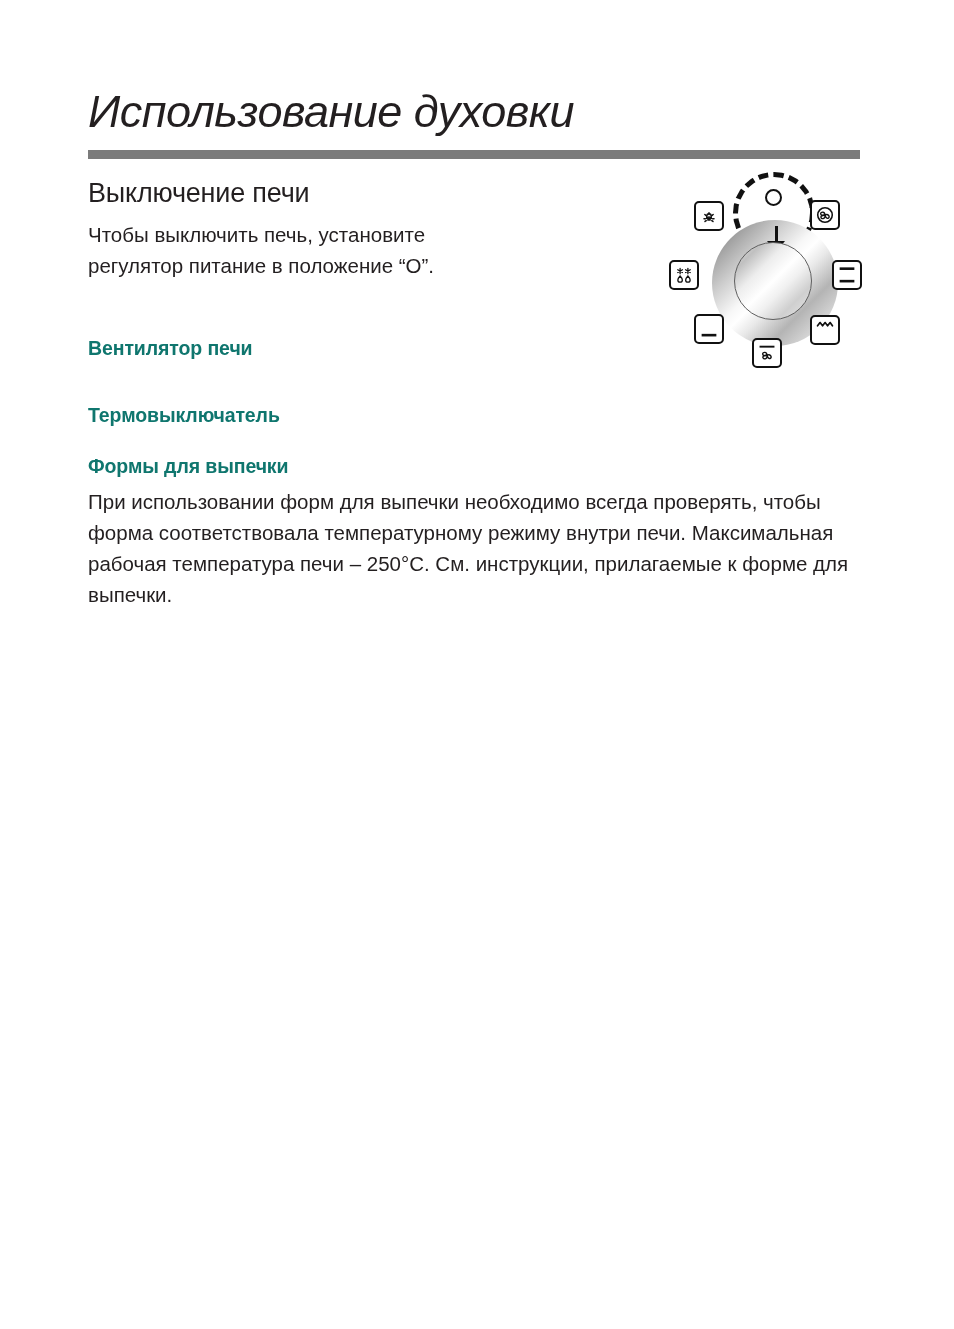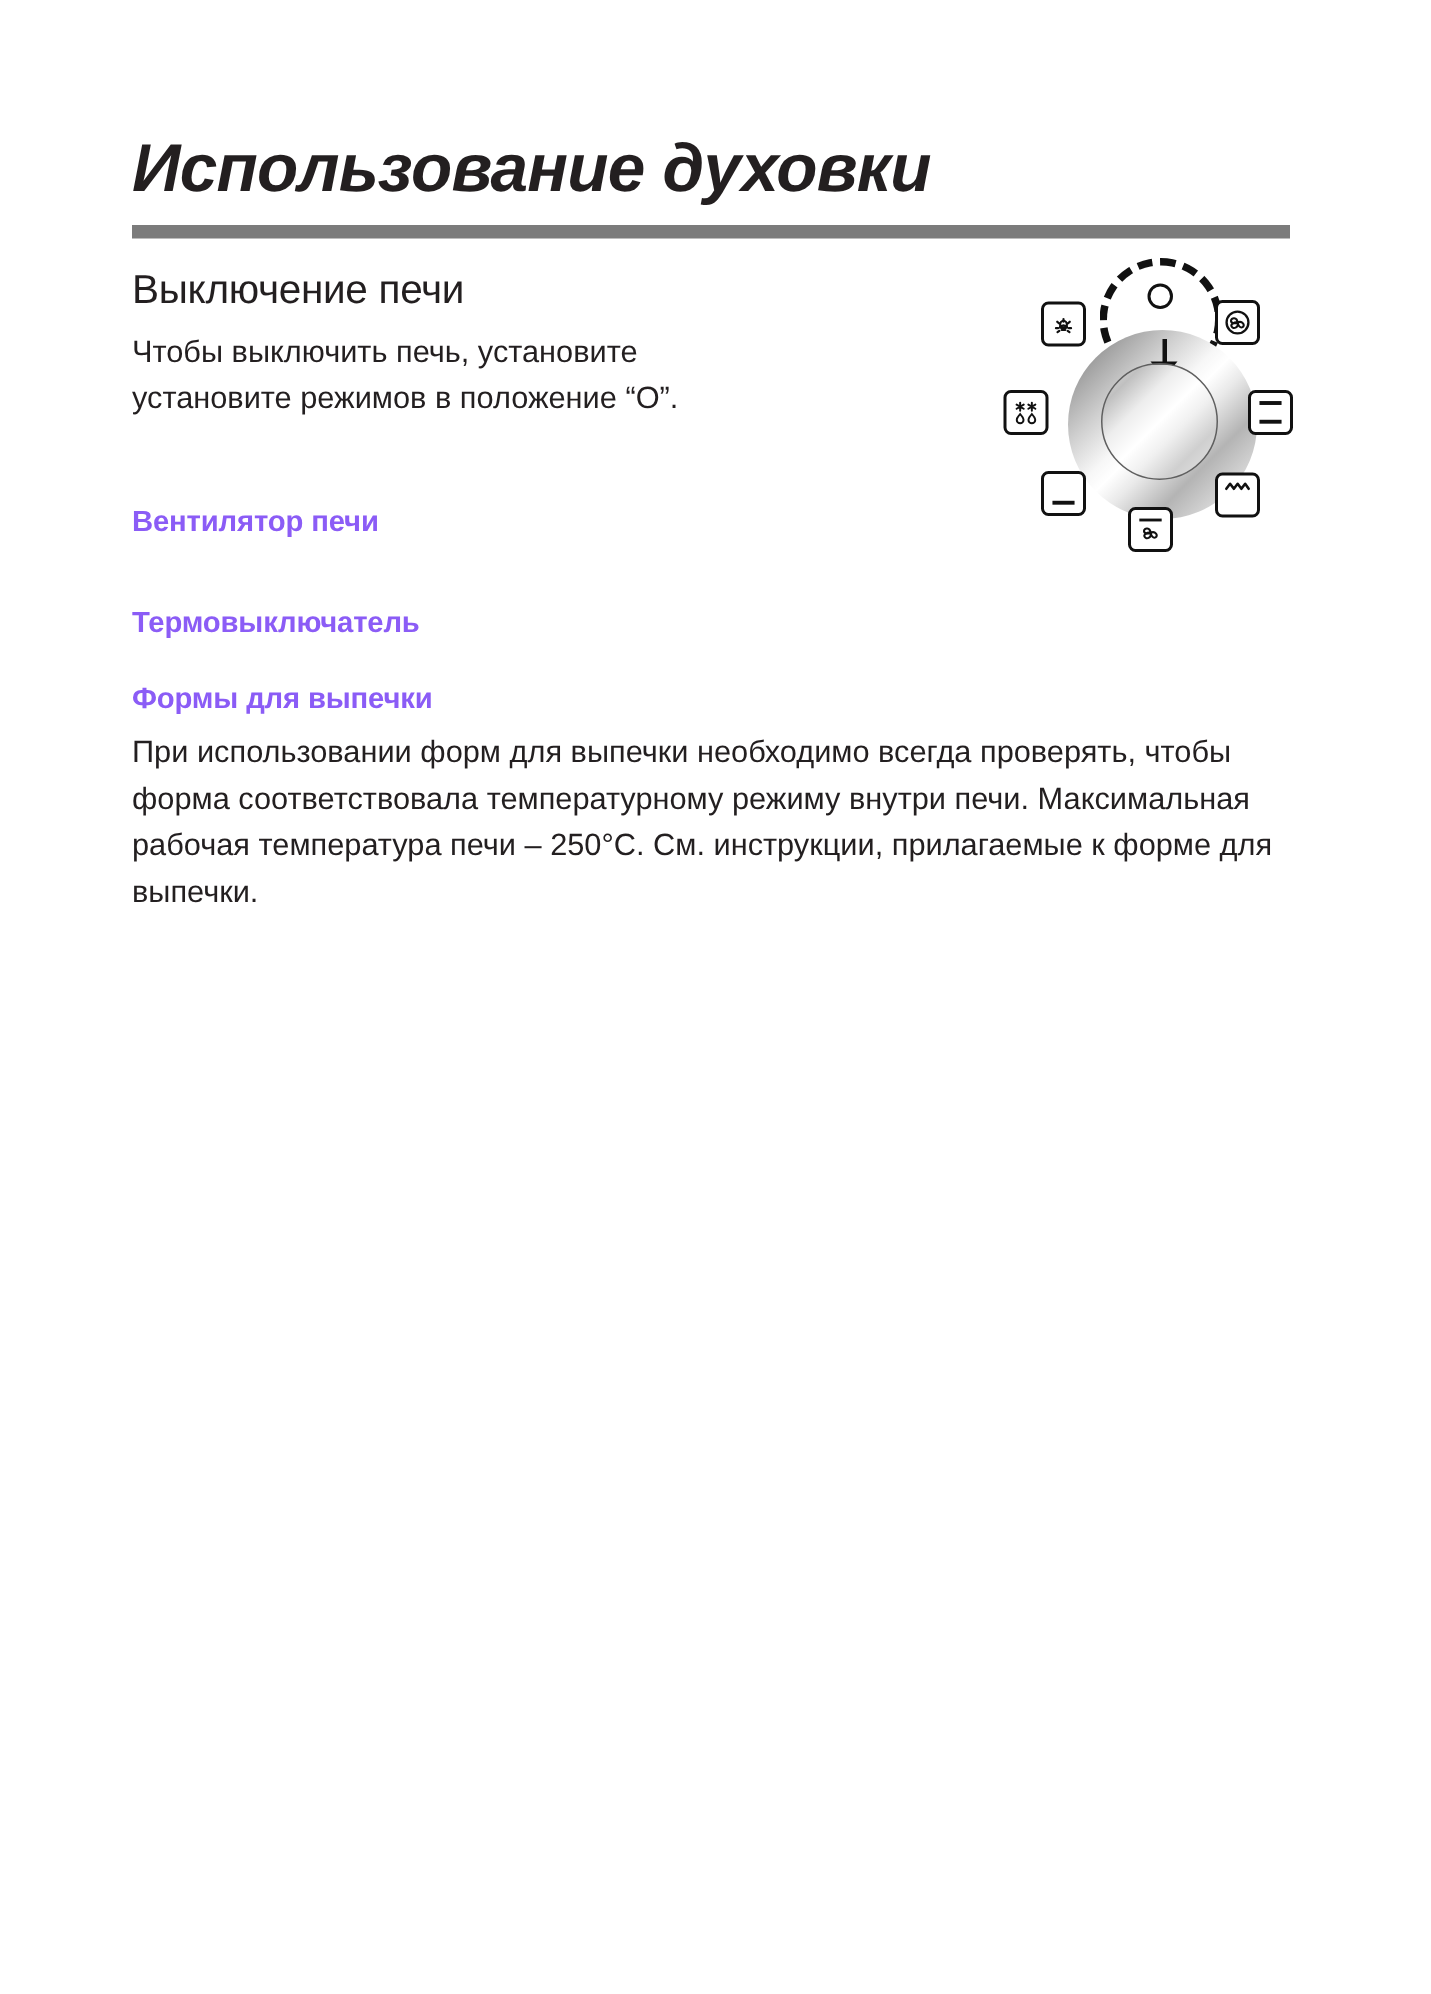--- a/index.html
+++ b/index.html
@@ -23,21 +23,21 @@
     height: 1329px;
   }
 
   
   .page-title {
     position: absolute;
     left: 88px;
     top: 88px;
     width: 780px;
     font-size: 45px;
-    font-weight: bold;
+    font-weight: normal;
     font-style: italic;
     letter-spacing: -0.5px;
     color: #231f20;
     line-height: 1.05;
     white-space: nowrap;
   }
   .title-rule {
     position: absolute;
     left: 88px;
     top: 150px;
@@ -59,21 +59,21 @@
     font-size: 27px;
     font-weight: normal;
     letter-spacing: -0.2px;
     color: #231f20;
   }
   h3.sub-head {
     margin: 0 0 8px 0;
     font-size: 19.5px;
     font-weight: bold;
     letter-spacing: -0.1px;
-    color: #8b5cf6;
+    color: #0f766e;
   }
   p.body-text {
     margin: 0;
     font-size: 20.5px;
     line-height: 31px;
     color: #231f20;
   }
 
   .block-off     { margin-top: 0;   width: 430px; }
   .block-fan     { margin-top: 56px; width: 760px; }
@@ -294,21 +294,21 @@
         <circle cx="15" cy="17.5" r="1.1" fill="#111"></circle>
       </svg>
     </div>
 
   </div>
 
   <div class="content">
 
     <section class="block-off">
       <h2 class="section-head">Выключение печи</h2>
-      <p class="body-text">Чтобы выключить печь, установите установите режимов в положение “O”.</p>
+      <p class="body-text">Чтобы выключить печь, установите регулятор питание в положение “O”.</p>
     </section>
 
     <section class="block-fan">
       <h3 class="sub-head">Вентилятор печи</h3>
     </section>
 
     <section class="block-thermo">
       <h3 class="sub-head">Термовыключатель</h3>
     </section>
 

